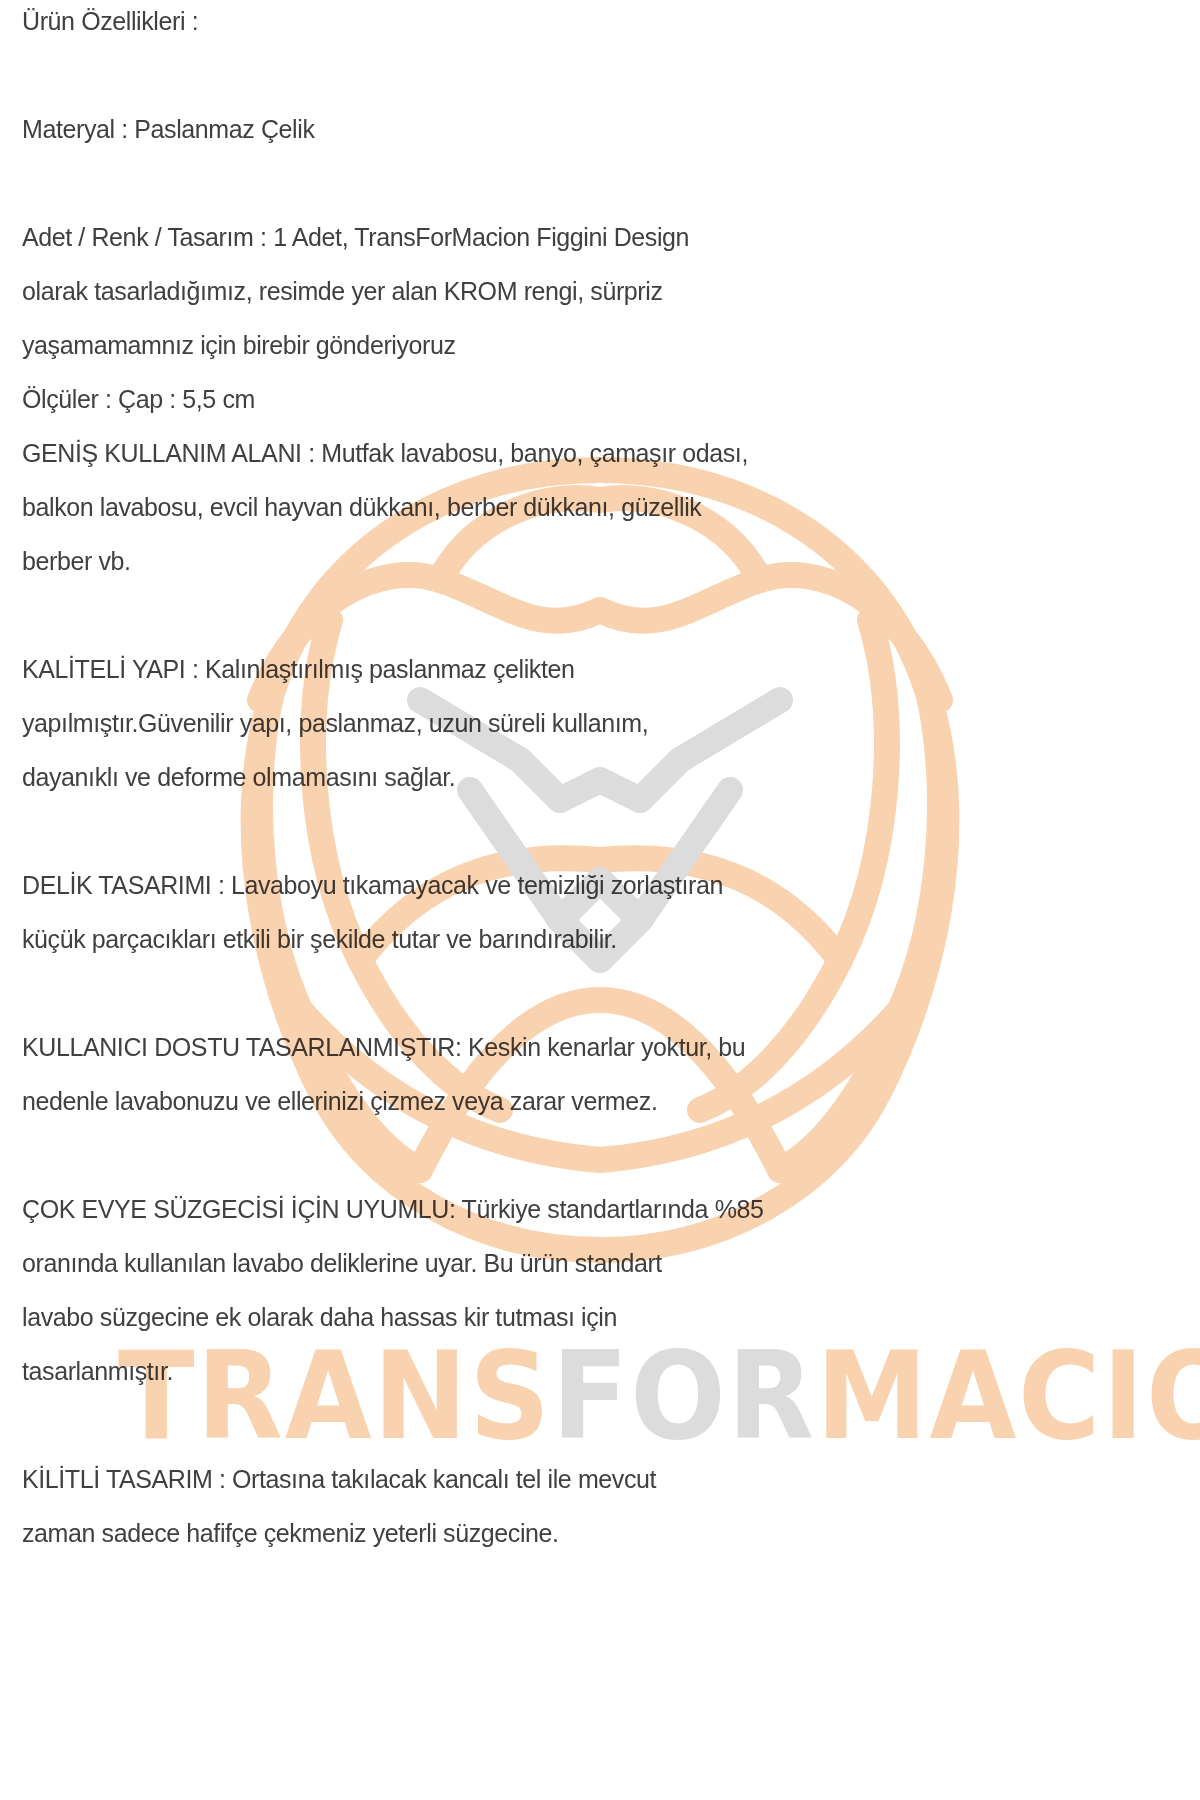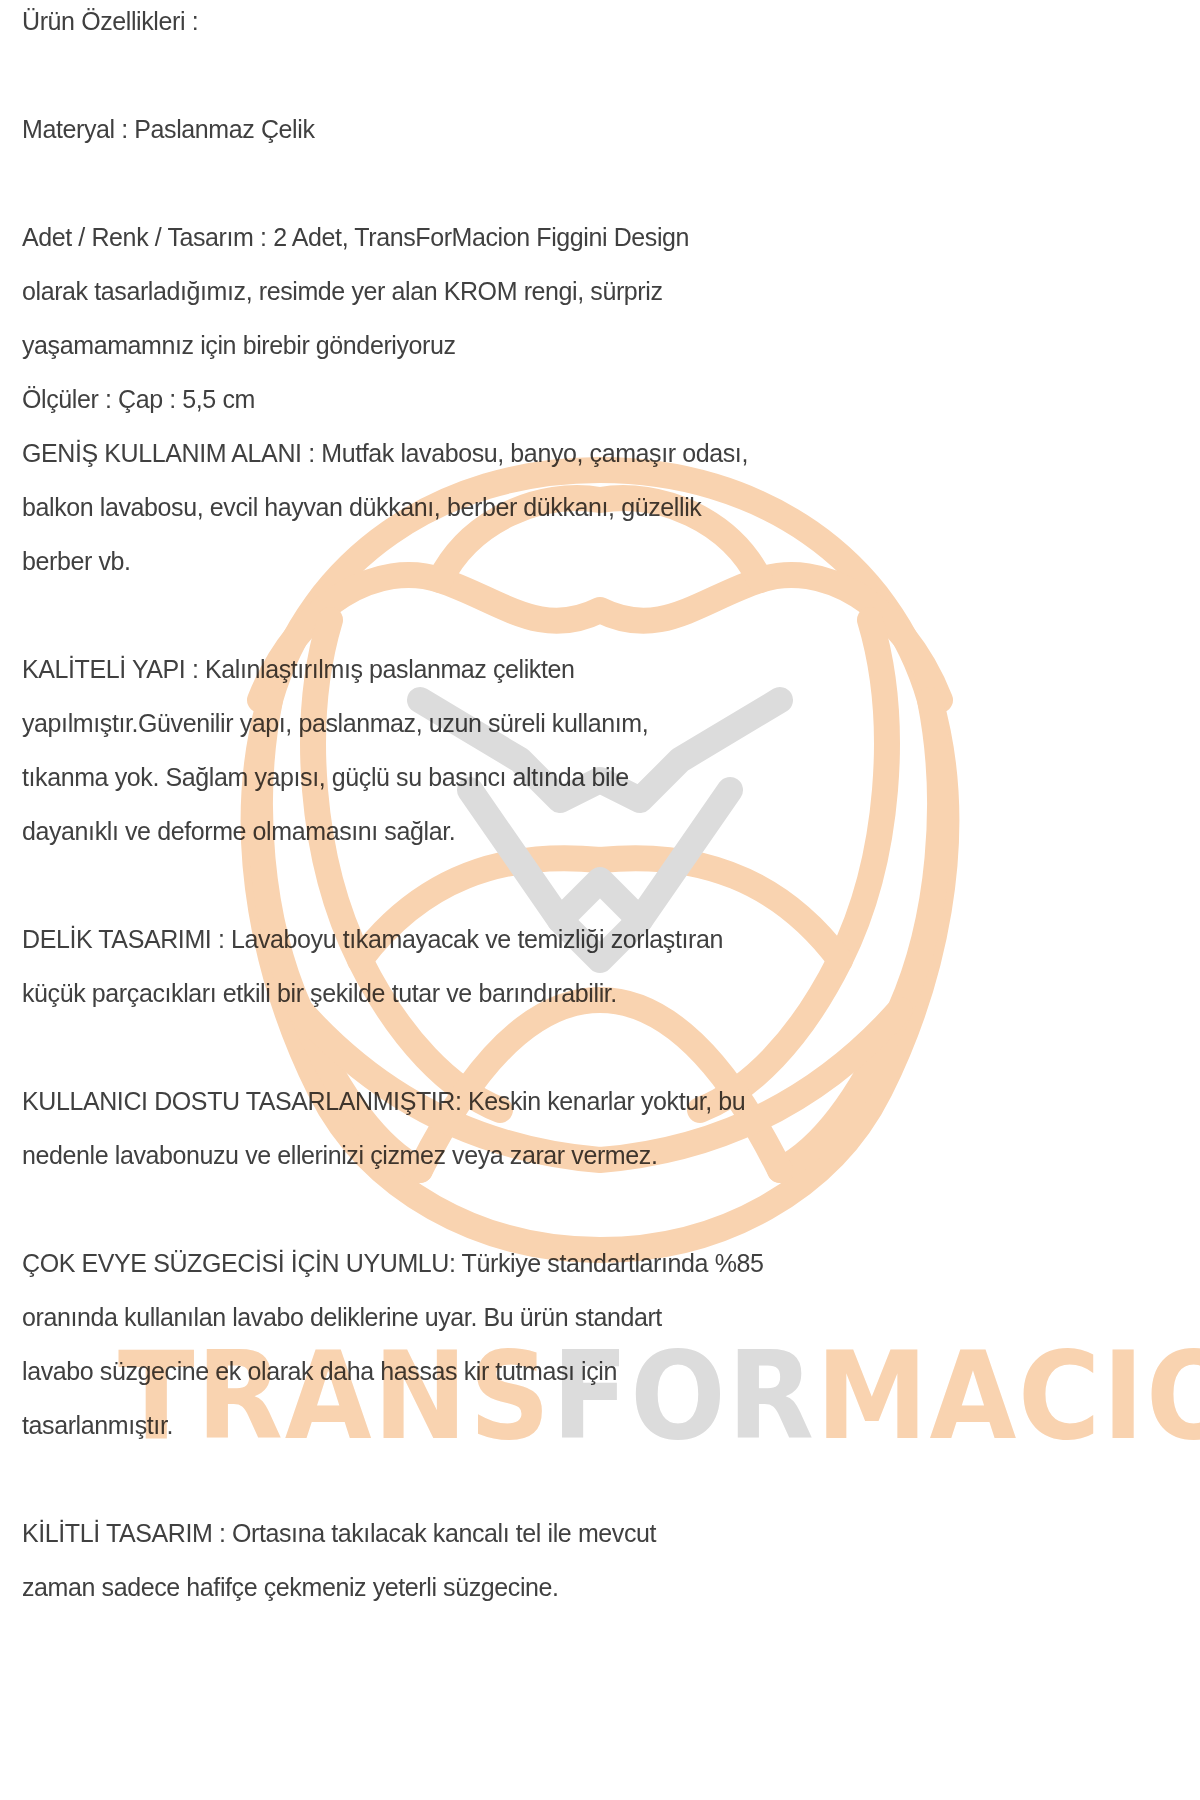--- a/index.html
+++ b/index.html
@@ -96,34 +96,33 @@
 <div class="doc">
   <span class="line title-line">Ürün Özellikleri :</span>
   <div class="gap"></div>
 
   <div>
     <span class="line">Materyal : Paslanmaz Çelik</span>
   </div>
   <div class="gap"></div>
 
   <div>
-    <span class="line">Adet / Renk / Tasarım : 2 Adet, TransForMacion Figgini Design</span>
+    <span class="line">Adet / Renk / Tasarım : 1 Adet, TransForMacion Figgini Design</span>
     <span class="line">olarak tasarladığımız, resimde yer alan KROM rengi, sürpriz</span>
     <span class="line">yaşamamamnız için birebir gönderiyoruz</span>
     <span class="line">Ölçüler : Çap : 5,5 cm</span>
     <span class="line">GENİŞ KULLANIM ALANI : Mutfak lavabosu, banyo, çamaşır odası,</span>
     <span class="line">balkon lavabosu, evcil hayvan dükkanı, berber dükkanı, güzellik</span>
     <span class="line">berber vb.</span>
   </div>
   <div class="gap"></div>
 
   <div>
     <span class="line">KALİTELİ YAPI : Kalınlaştırılmış paslanmaz çelikten</span>
     <span class="line">yapılmıştır.Güvenilir yapı, paslanmaz, uzun süreli kullanım,</span>
-    <span class="line">tıkanma yok. Sağlam yapısı, güçlü su basıncı altında bile</span>
     <span class="line">dayanıklı ve deforme olmamasını sağlar.</span>
   </div>
   <div class="gap"></div>
 
   <div>
     <span class="line">DELİK TASARIMI : Lavaboyu tıkamayacak ve temizliği zorlaştıran</span>
     <span class="line">küçük parçacıkları etkili bir şekilde tutar ve barındırabilir.</span>
   </div>
   <div class="gap"></div>
 

